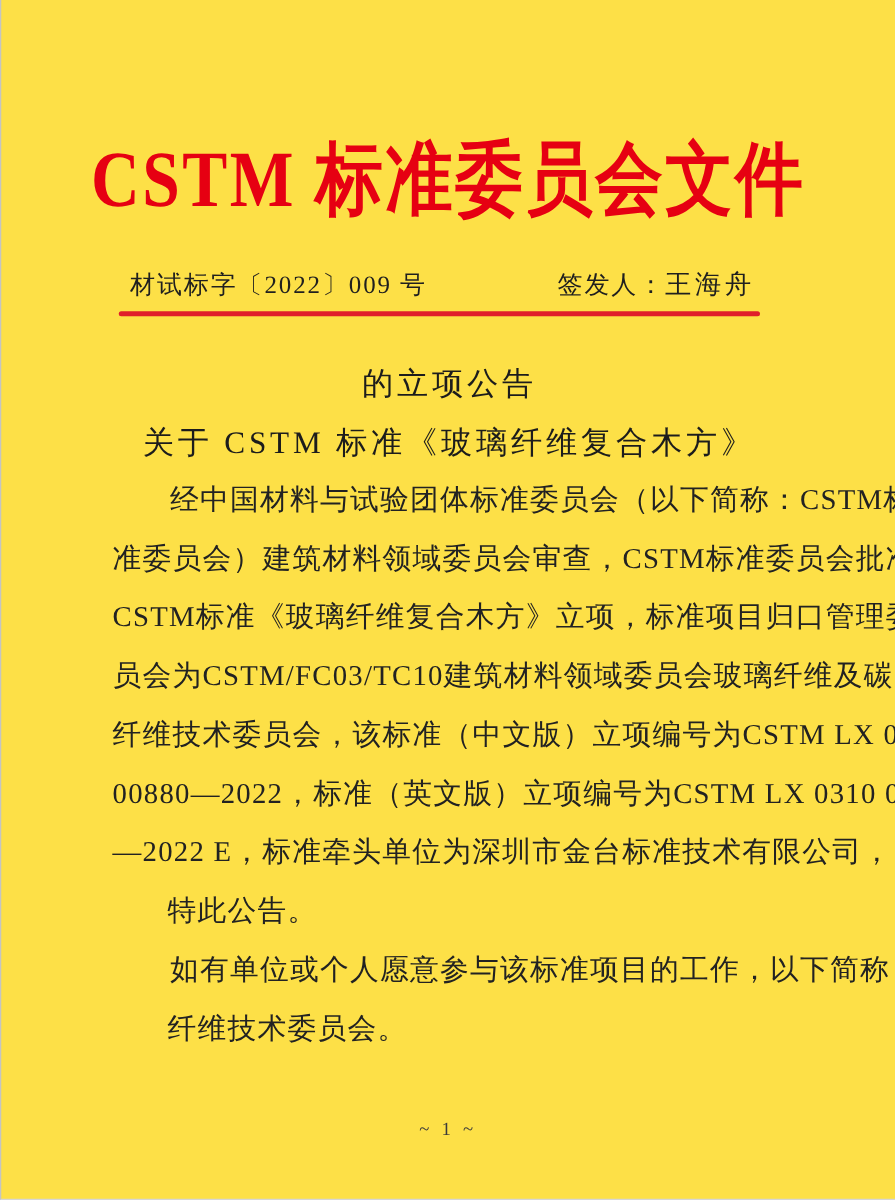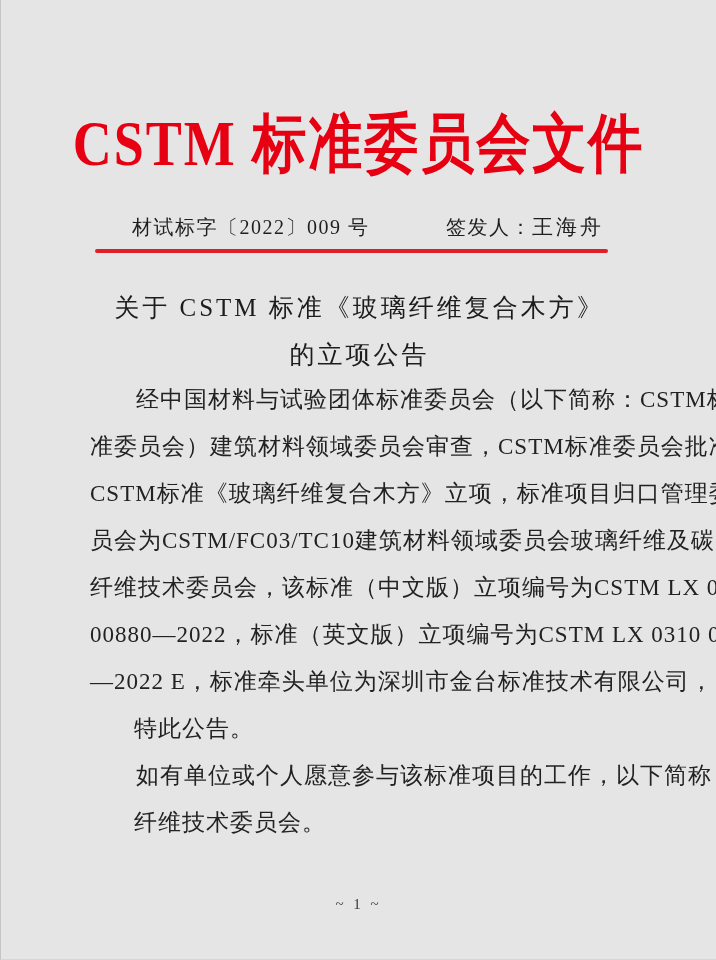--- a/index.html
+++ b/index.html
@@ -4,21 +4,21 @@
 <style>
   html, body {
     margin: 0;
     padding: 0;
     background: #ffffff;
   }
   .page {
     position: relative;
     width: 716px;
     height: 960px;
-    background: #e5e5e5;
+    background: #fde047;
     border-left: 1px solid #c4c4c4;
     border-bottom: 1px solid #d6d6d6;
     box-sizing: border-box;
     font-family: "Liberation Serif", "DejaVu Serif", serif;
     color: #1f1f1f;
     overflow: hidden;
   }
 
   
   .doc-header {
@@ -42,21 +42,20 @@
   .meta-row {
     position: absolute;
     top: 213px;
     left: 103px;
     right: 112px;
     display: flex;
     justify-content: space-between;
     align-items: baseline;
     font-size: 20px;
     letter-spacing: 1.5px;
-    margin-left: 28px;
   }
   .doc-number { white-space: nowrap; }
   .signer { white-space: nowrap; }
   .signer-name {
     font-size: 21px;
     letter-spacing: 3px;
   }
 
   
   .red-rule {
@@ -127,22 +126,22 @@
   <div class="meta-row">
     <span class="doc-number">材试标字〔2022〕009 号</span>
     <span class="signer">
       <span>签发人：</span><span class="signer-name">王海舟</span>
     </span>
   </div>
 
   <div class="red-rule"></div>
 
   <div class="notice-title">
+    <div>的立项公告</div>
     <div>关于 CSTM 标准《玻璃纤维复合木方》</div>
-    <div>的立项公告</div>
   </div>
 
   <div class="doc-body">
     <div class="line indent">经中国材料与试验团体标准委员会（以下简称：CSTM标</div>
     <div class="line">准委员会）建筑材料领域委员会审查，CSTM标准委员会批准</div>
     <div class="line">CSTM标准《玻璃纤维复合木方》立项，标准项目归口管理委</div>
     <div class="line">员会为CSTM/FC03/TC10建筑材料领域委员会玻璃纤维及碳</div>
     <div class="line">纤维技术委员会，该标准（中文版）立项编号为CSTM LX 0310</div>
     <div class="line">00880—2022，标准（英文版）立项编号为CSTM LX 0310 00880</div>
     <div class="line">—2022 E，标准牵头单位为深圳市金台标准技术有限公司，</div>

